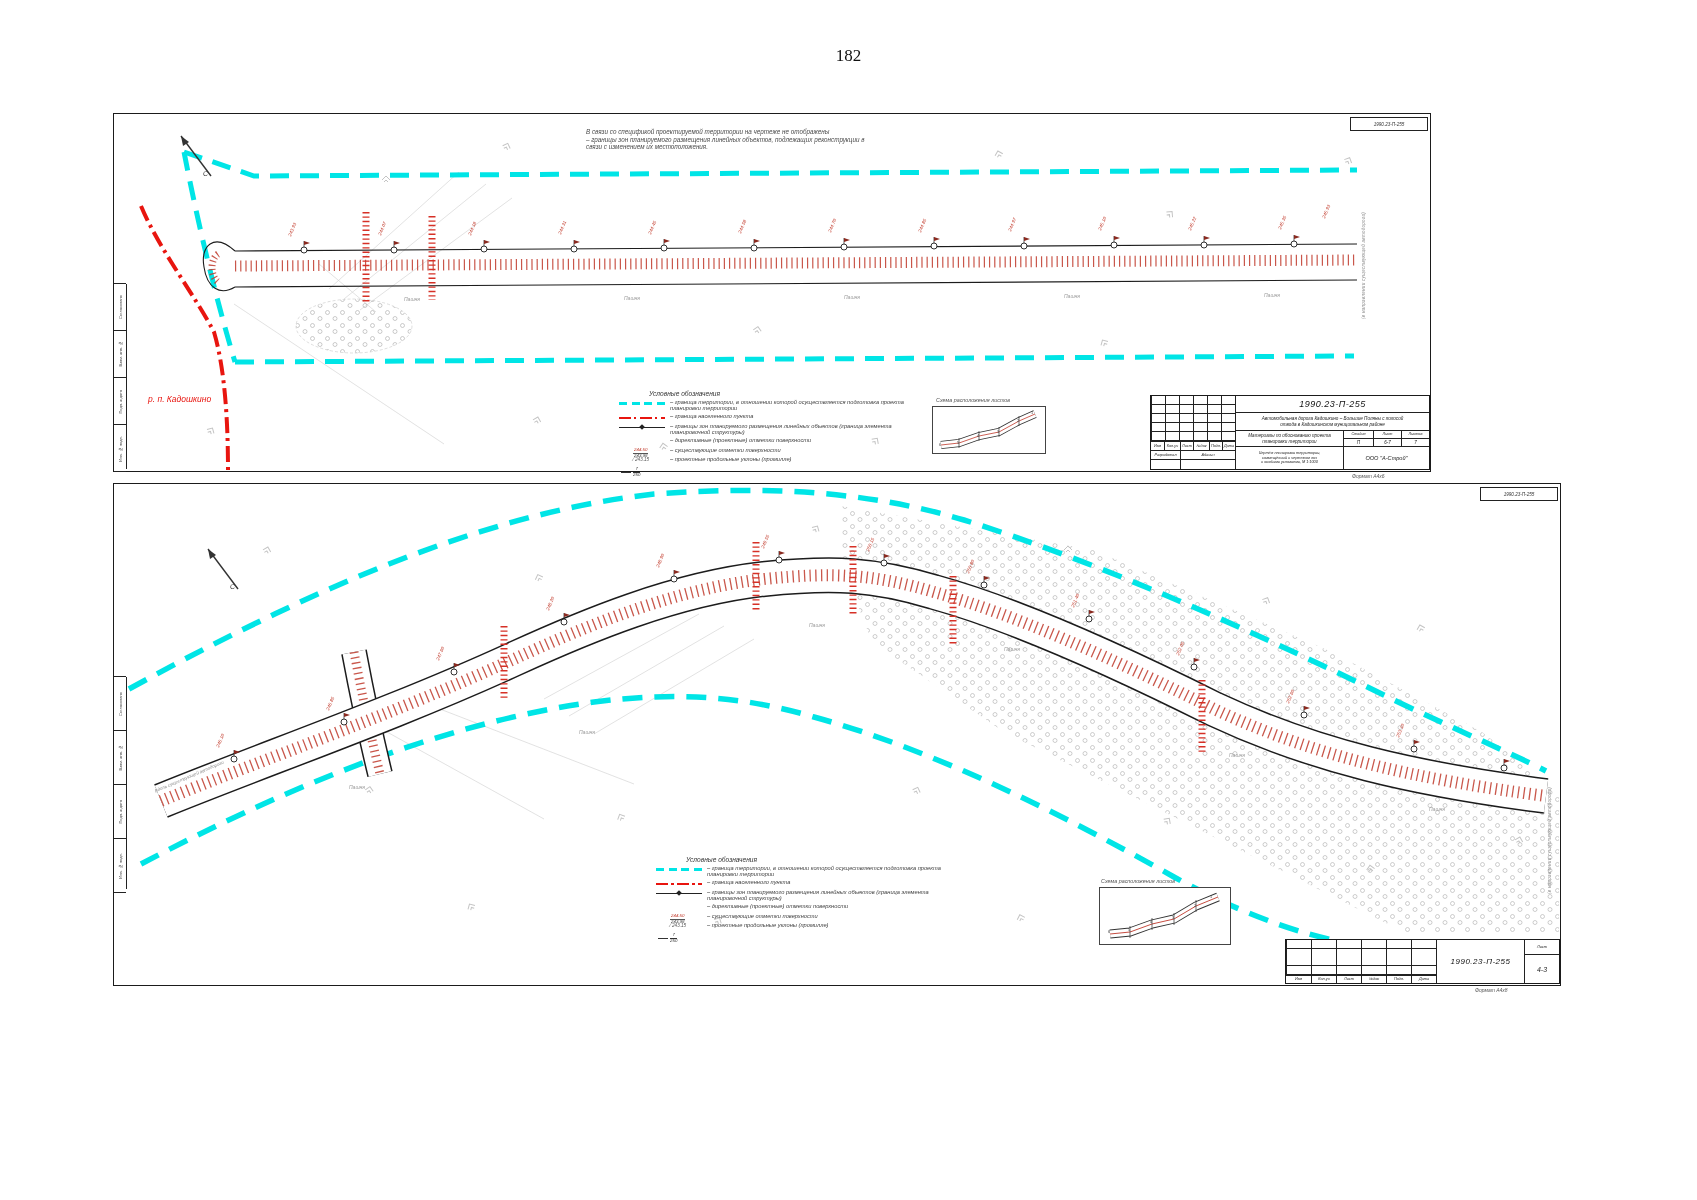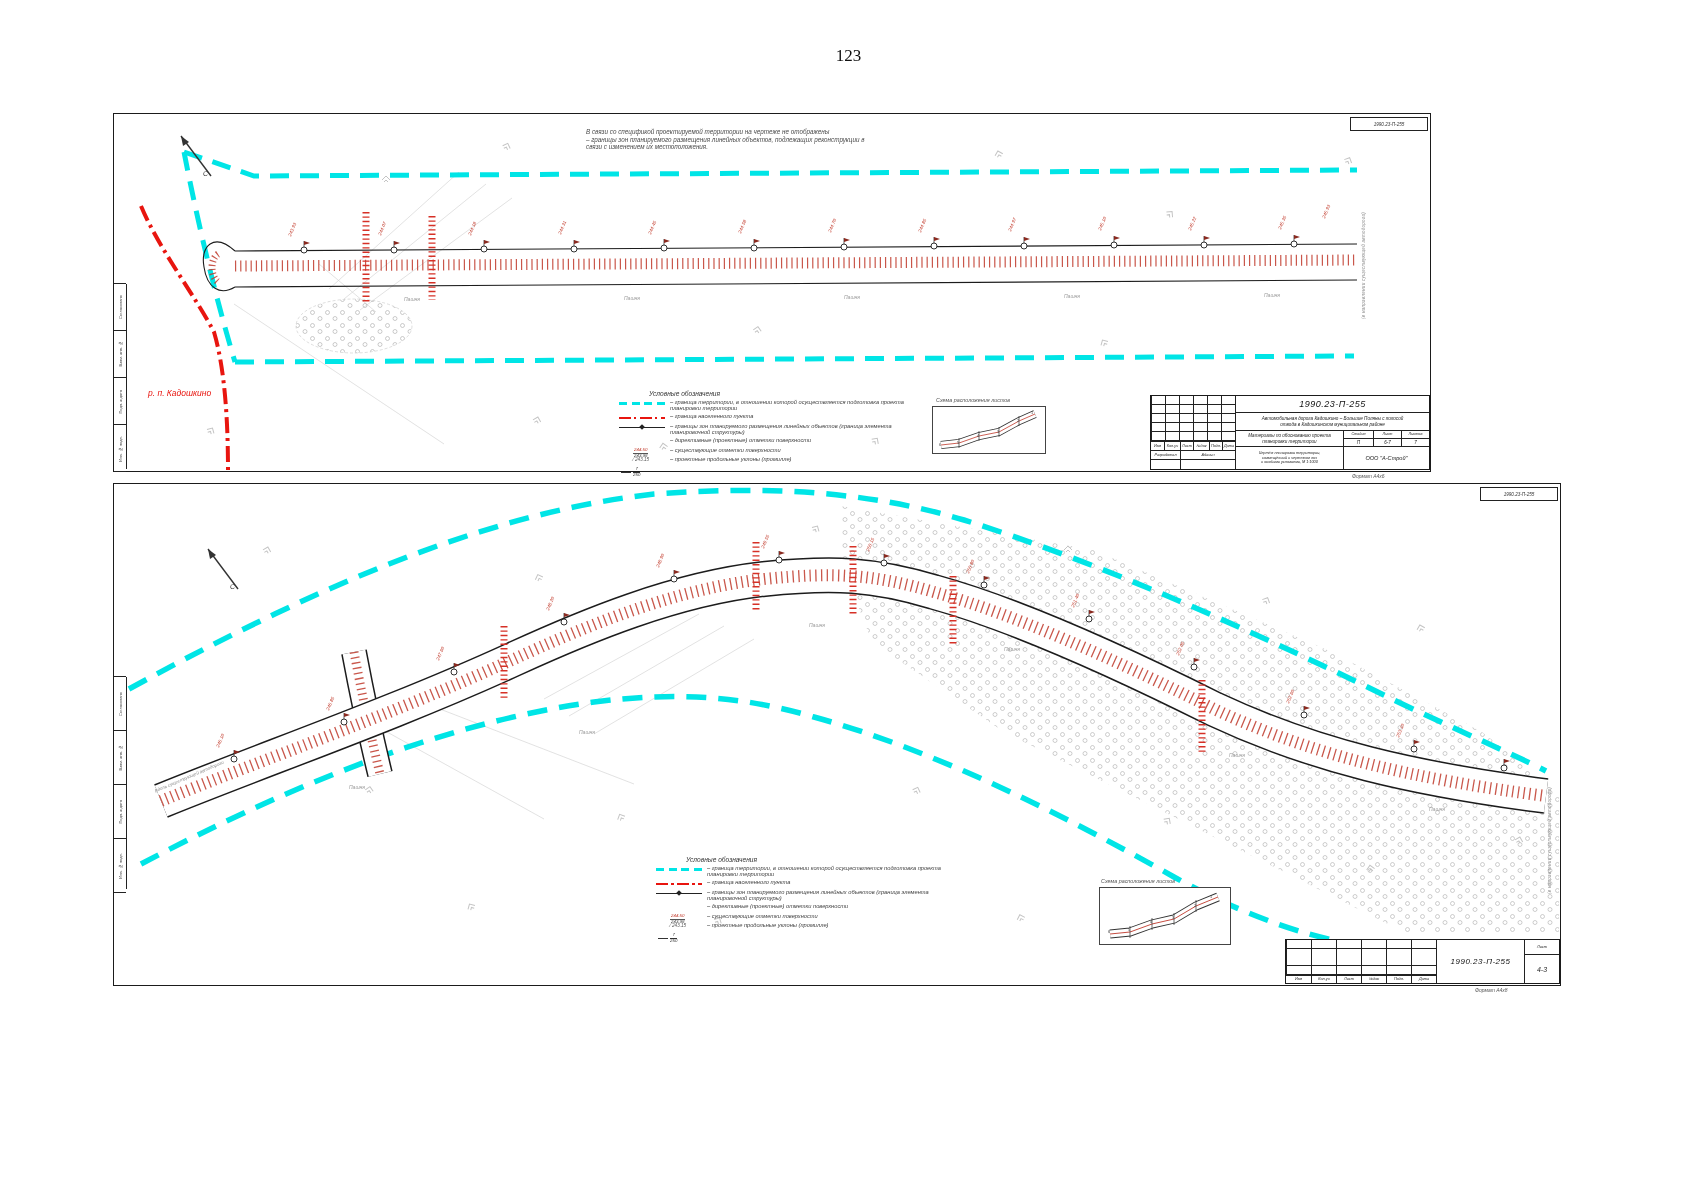--- a/index.html
+++ b/index.html
@@ -75,21 +75,21 @@
                      repeating-linear-gradient(90deg,#222 0 .8px,transparent .8px 25px);}
   .docnum{font-size:9px;letter-spacing:.5px;color:#111;}
   .tiny{font-size:3.8px;line-height:4.4px;}
   .small{font-size:4.6px;line-height:5.4px;}
   .corner-box{position:absolute;border:.9px solid #222;display:flex;align-items:center;justify-content:center;
     font-size:4.6px;font-style:italic;color:#333;background:#fff;}
 </style>
 </head>
 <body>
 
-<div class="page-number">123</div>
+<div class="page-number">182</div>
 
 <div class="sheet" style="left:113px;top:113px;width:1316px;height:357px;">
 
   <svg class="layer" width="1316" height="357" viewBox="0 0 1316 357">
     <defs>
       <pattern id="dots" width="15" height="13" patternUnits="userSpaceOnUse">
         <circle cx="3.5" cy="3.5" r="2" fill="none" stroke="#a8a8a8" stroke-width="0.6"></circle>
         <circle cx="11" cy="9.5" r="2" fill="none" stroke="#a8a8a8" stroke-width="0.6"></circle>
       </pattern>
       <symbol id="bird" overflow="visible">
@@ -168,21 +168,21 @@
     </svg>
     <span class="n-label" style="left:34px;top:44px;">С</span>
   </div>
 
   <div class="note" style="left:472px;top:14px;width:340px;">
     <span>В связи со спецификой проектируемой территории на чертеже не отображены</span>
     <span>– границы зон планируемого размещения линейных объектов, подлежащих реконструкции в</span>
     <span>связи с изменением их местоположения.</span>
   </div>
 
-  <div class="settlement" style="left:22px;top:274px;padding-left:12px;">р. п. Кадошкино</div>
+  <div class="settlement" style="left:22px;top:280px;padding-left:12px;">р. п. Кадошкино</div>
 
   <div class="vlabel" style="left:1247px;top:95px;height:110px;">(в направлении существующей автодороги)</div>
 
   <div class="label-host">
       <span class="station-label" style="left: 178px; top: 118px;">243.93</span>
       <span class="station-label" style="left: 268px; top: 117px;">244.07</span>
       <span class="station-label" style="left: 358px; top: 117px;">244.18</span>
       <span class="station-label" style="left: 448px; top: 116px;">244.31</span>
       <span class="station-label" style="left: 538px; top: 116px;">244.45</span>
       <span class="station-label" style="left: 628px; top: 115px;">244.58</span>

